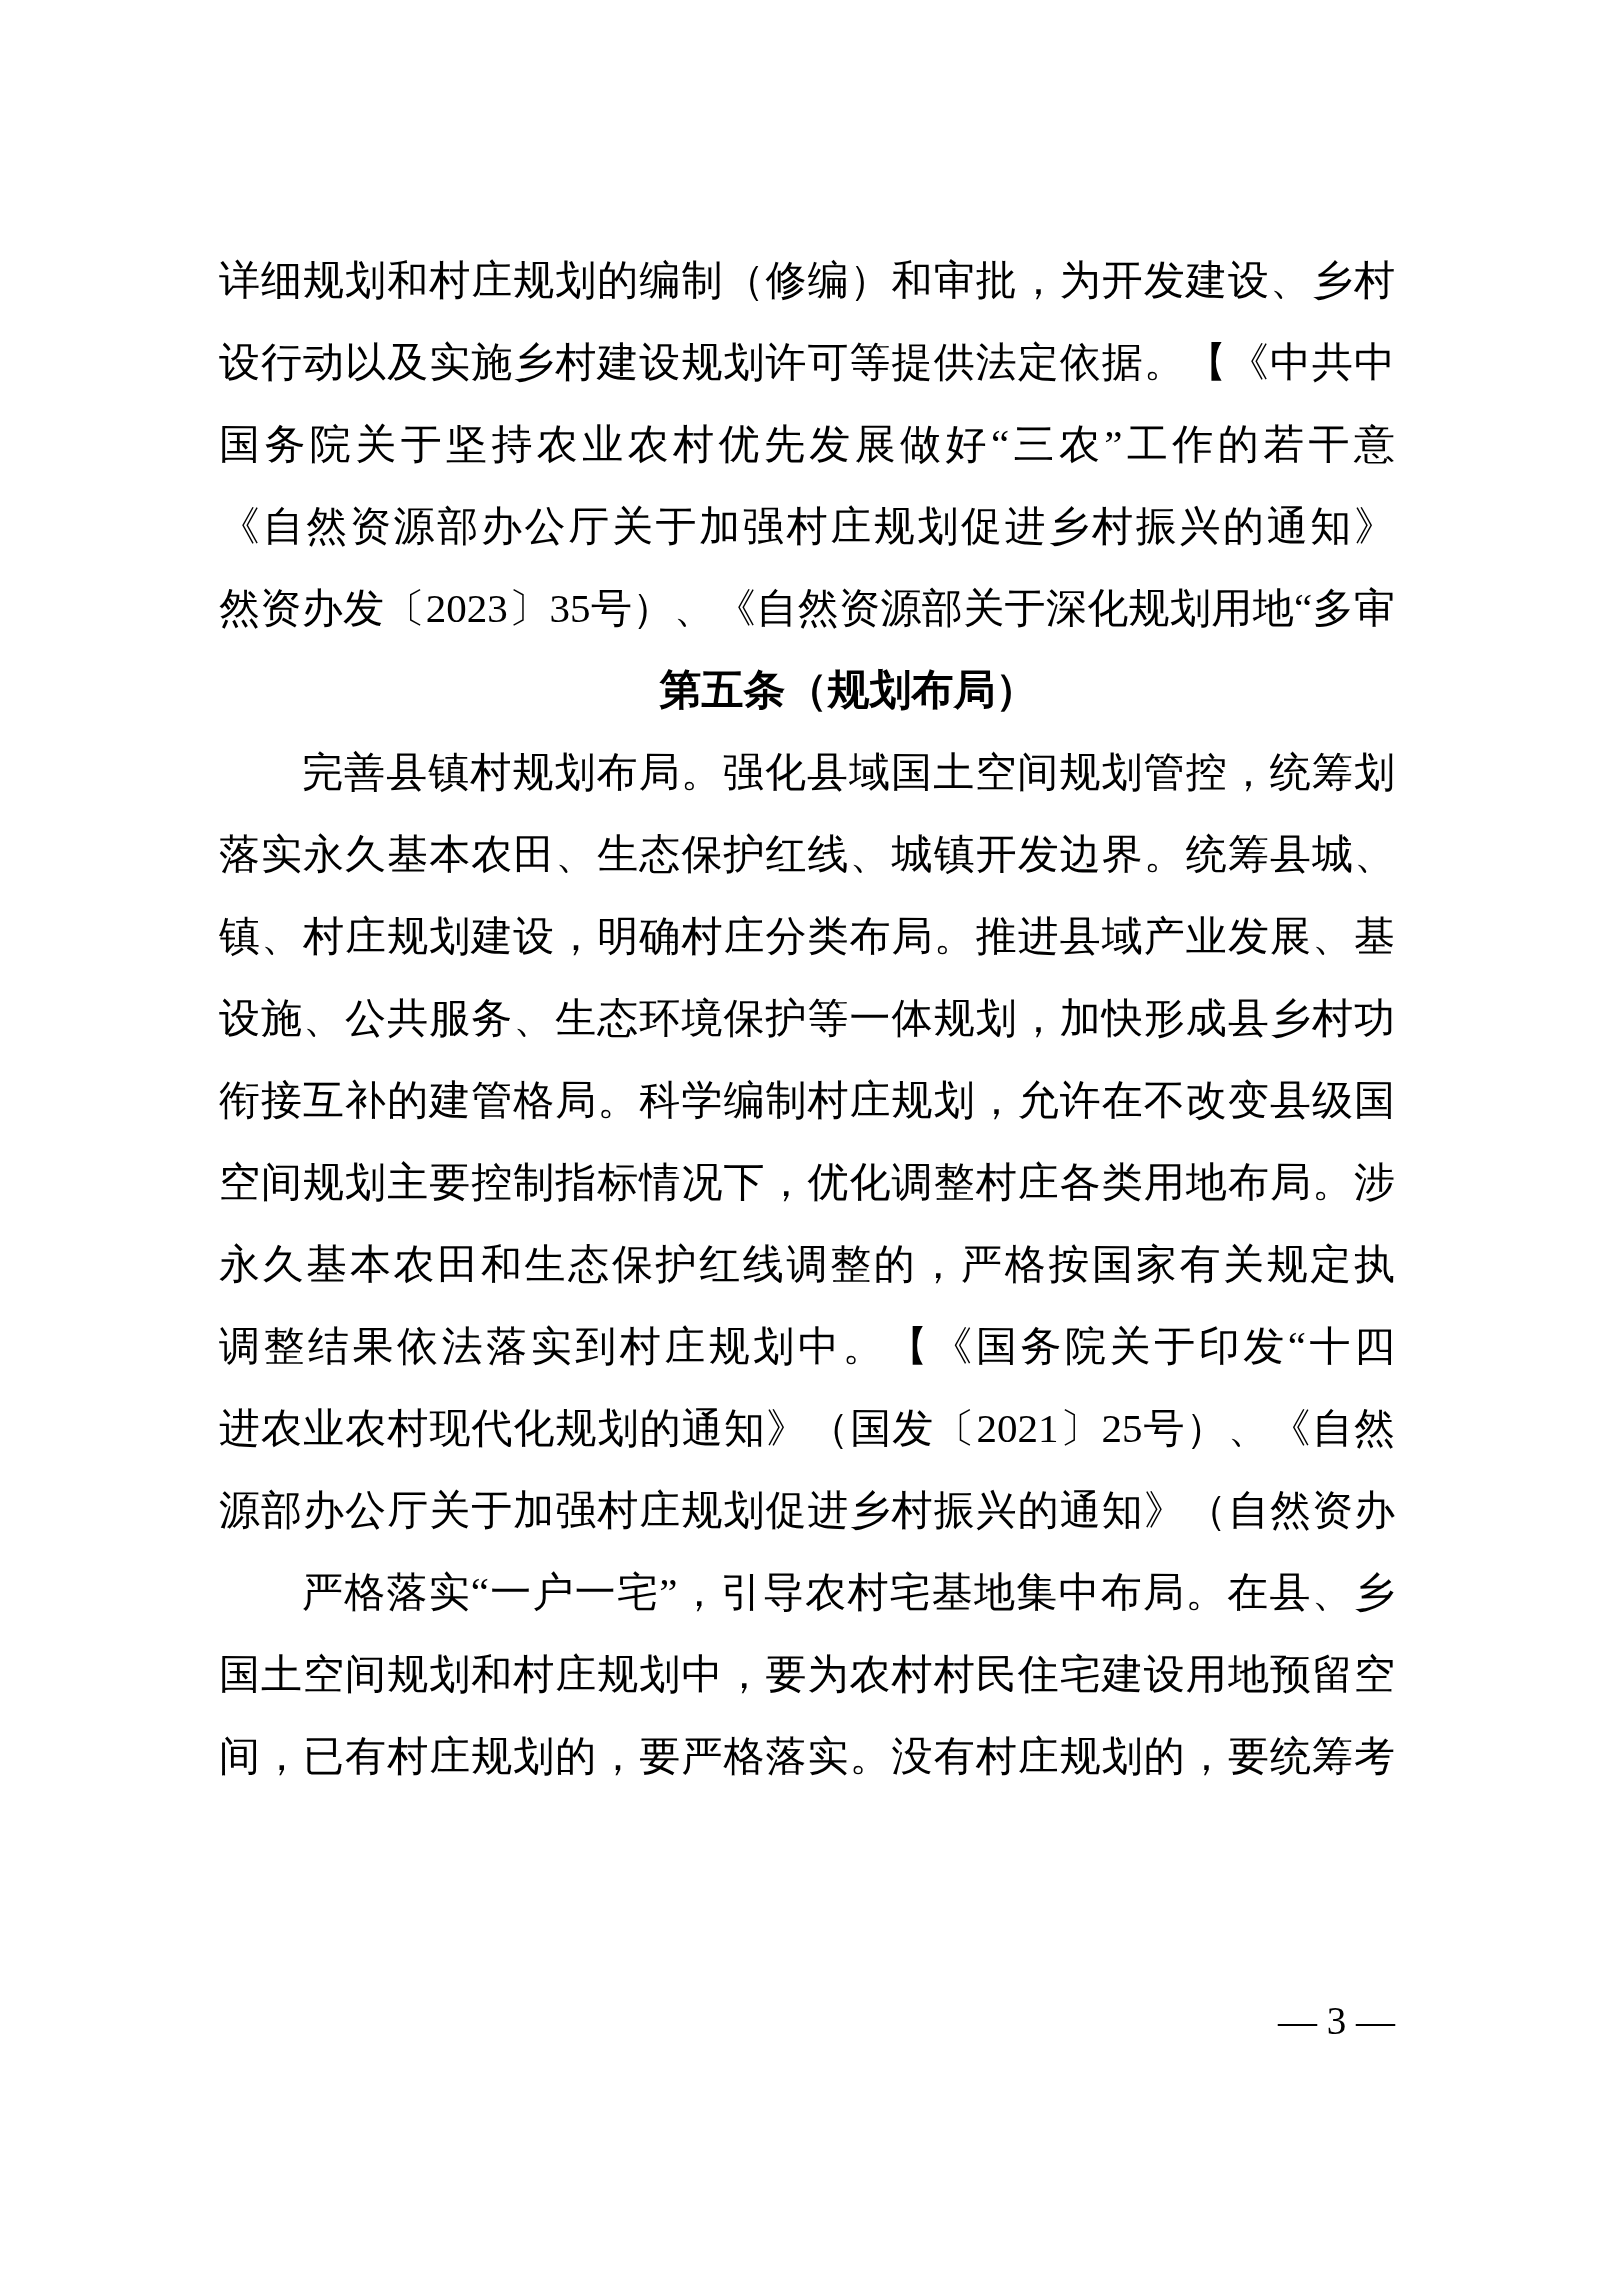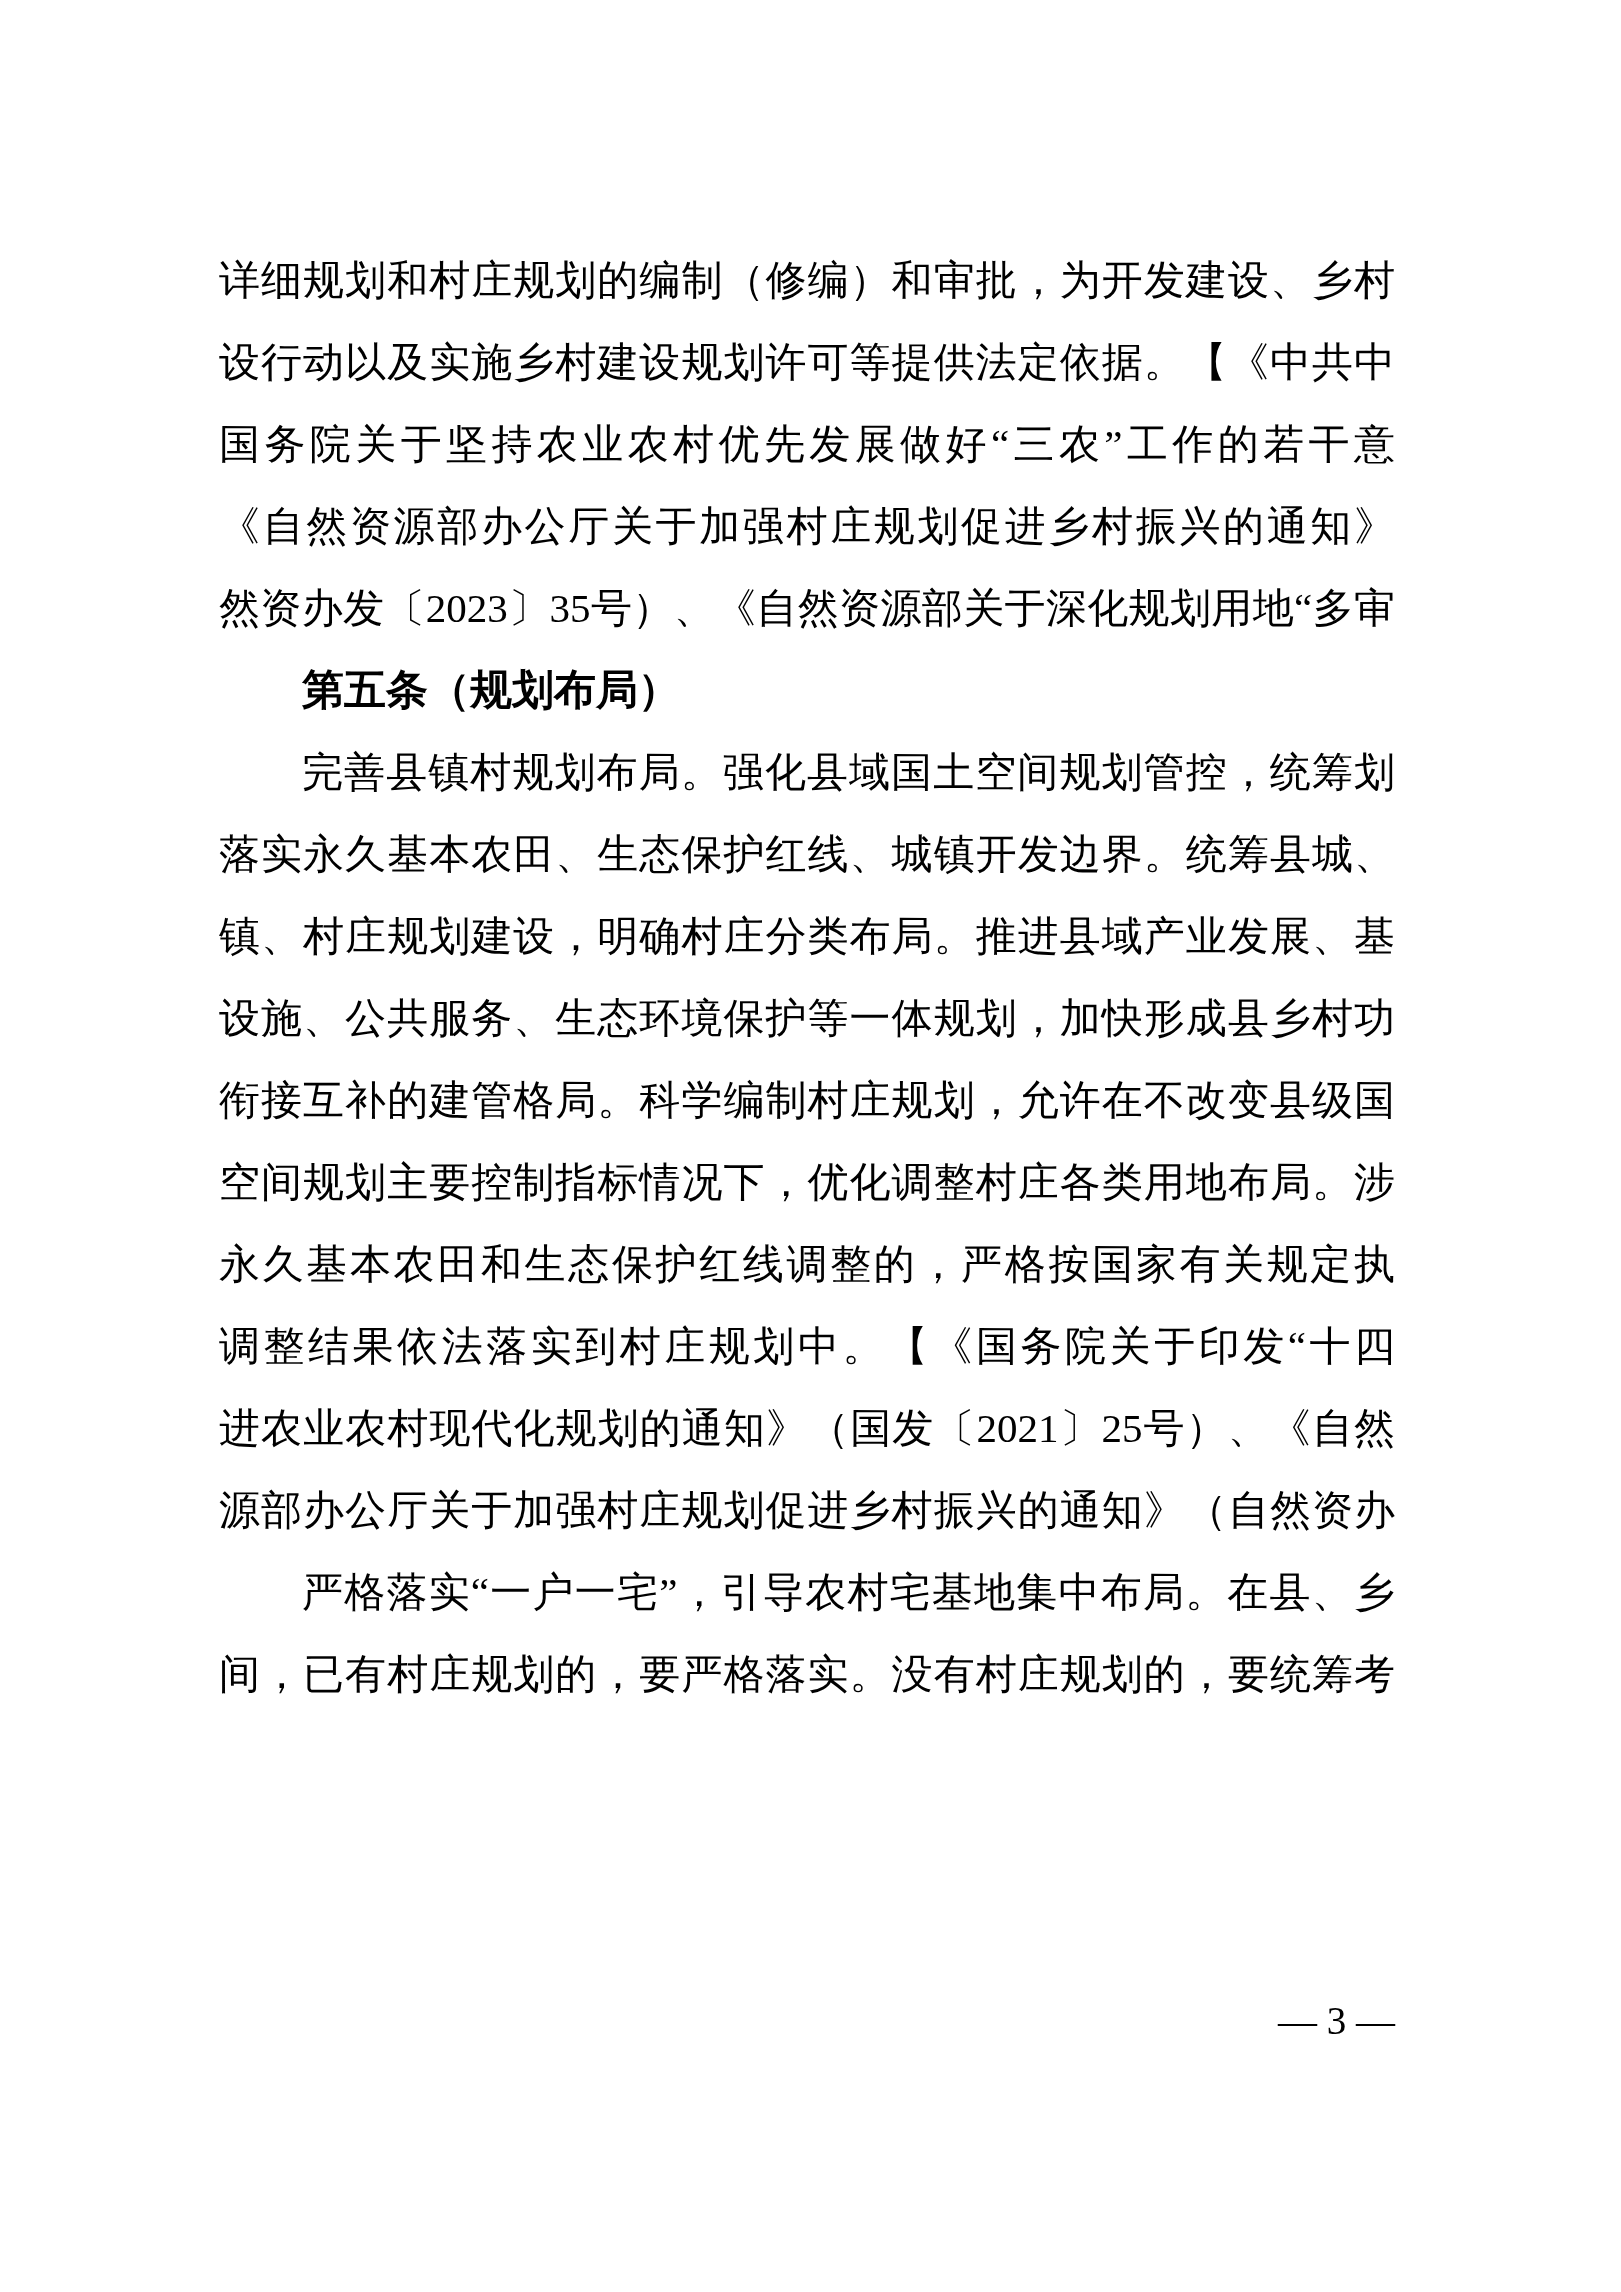--- a/index.html
+++ b/index.html
@@ -35,20 +35,21 @@
     text-align: justify;
     text-align-last: justify;
   }
   .line.ind {
     text-indent: 83px;
   }
   .line.head {
     font-family: "Liberation Sans", "DejaVu Sans", sans-serif;
     font-weight: 700;
     font-size: 42px;
+    text-align: center;
   }
   .page-number {
     position: absolute;
     left: 219px;
     top: 1998px;
     width: 1176px;
     text-align: right;
     font-size: 39px;
     line-height: 45px;
     font-family: "Liberation Serif", "DejaVu Serif", serif;
@@ -71,17 +72,18 @@
       <div class="line j">落实永久基本农田、生态保护红线、城镇开发边界。统筹县城、乡</div>
       <div class="line j">镇、村庄规划建设，明确村庄分类布局。推进县域产业发展、基础</div>
       <div class="line j">设施、公共服务、生态环境保护等一体规划，加快形成县乡村功能</div>
       <div class="line j">衔接互补的建管格局。科学编制村庄规划，允许在不改变县级国土</div>
       <div class="line j">空间规划主要控制指标情况下，优化调整村庄各类用地布局。涉及</div>
       <div class="line j">永久基本农田和生态保护红线调整的，严格按国家有关规定执行，</div>
       <div class="line j">调整结果依法落实到村庄规划中。【《国务院关于印发“十四五”推</div>
       <div class="line j">进农业农村现代化规划的通知》（国发〔2021〕25号）、《自然资</div>
       <div class="line j">源部办公厅关于加强村庄规划促进乡村振兴的通知》（自然资办发</div>
       <div class="line j ind">严格落实“一户一宅”，引导农村宅基地集中布局。在县、乡级</div>
+      <div class="line j">国土空间规划和村庄规划中，要为农村村民住宅建设用地预留空</div>
       <div class="line j">间，已有村庄规划的，要严格落实。没有村庄规划的，要统筹考虑</div>
     </div>
   <div class="page-number">— 3 —</div>
 </div>
 
 
 </body></html>

